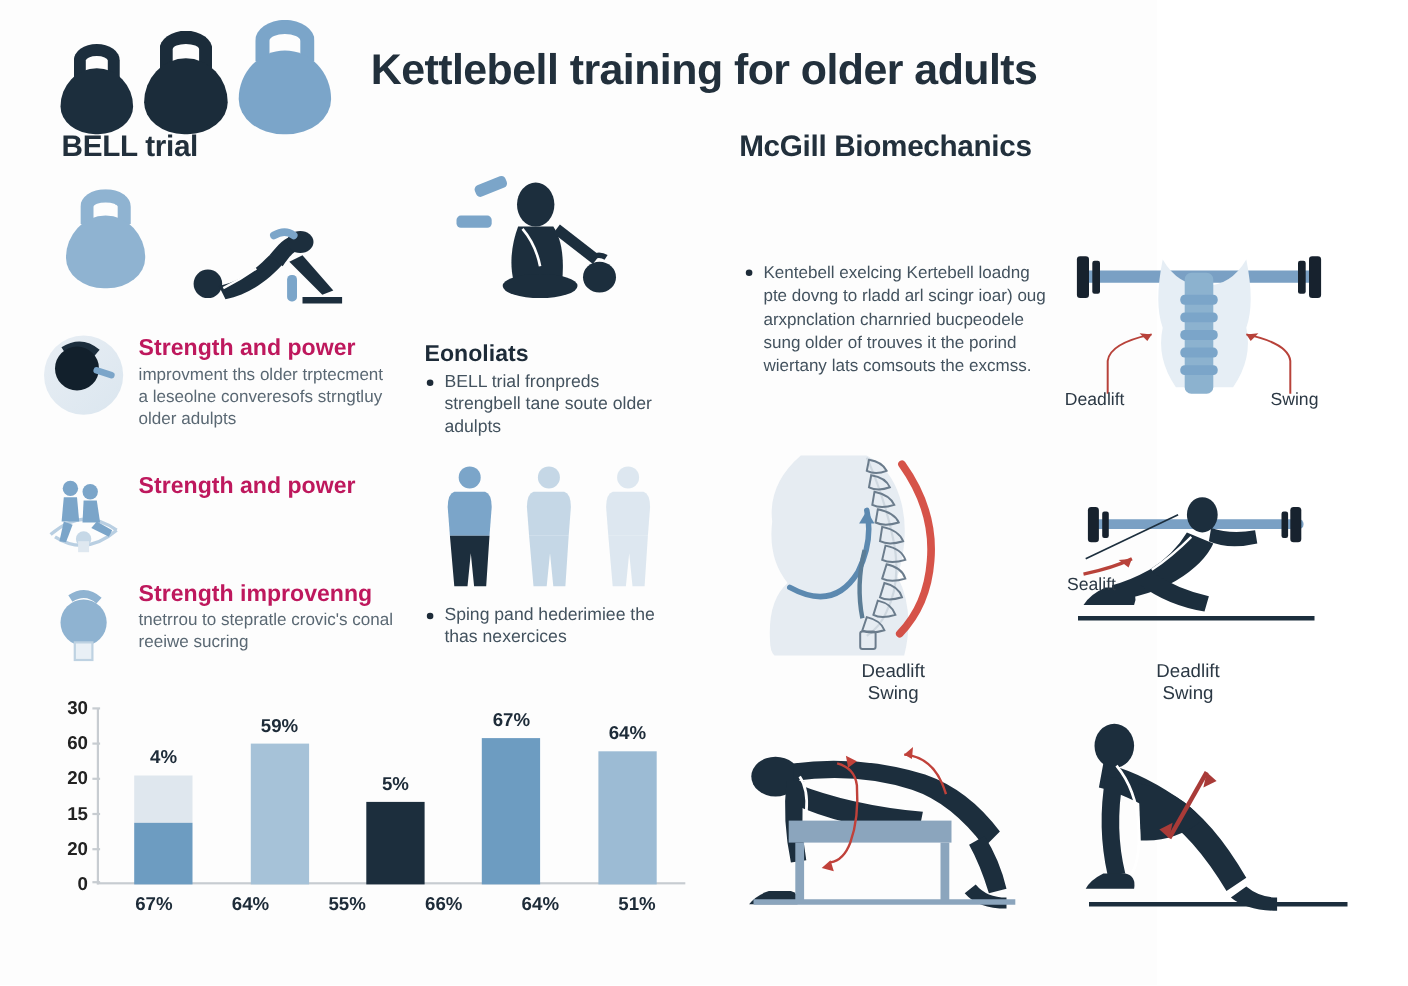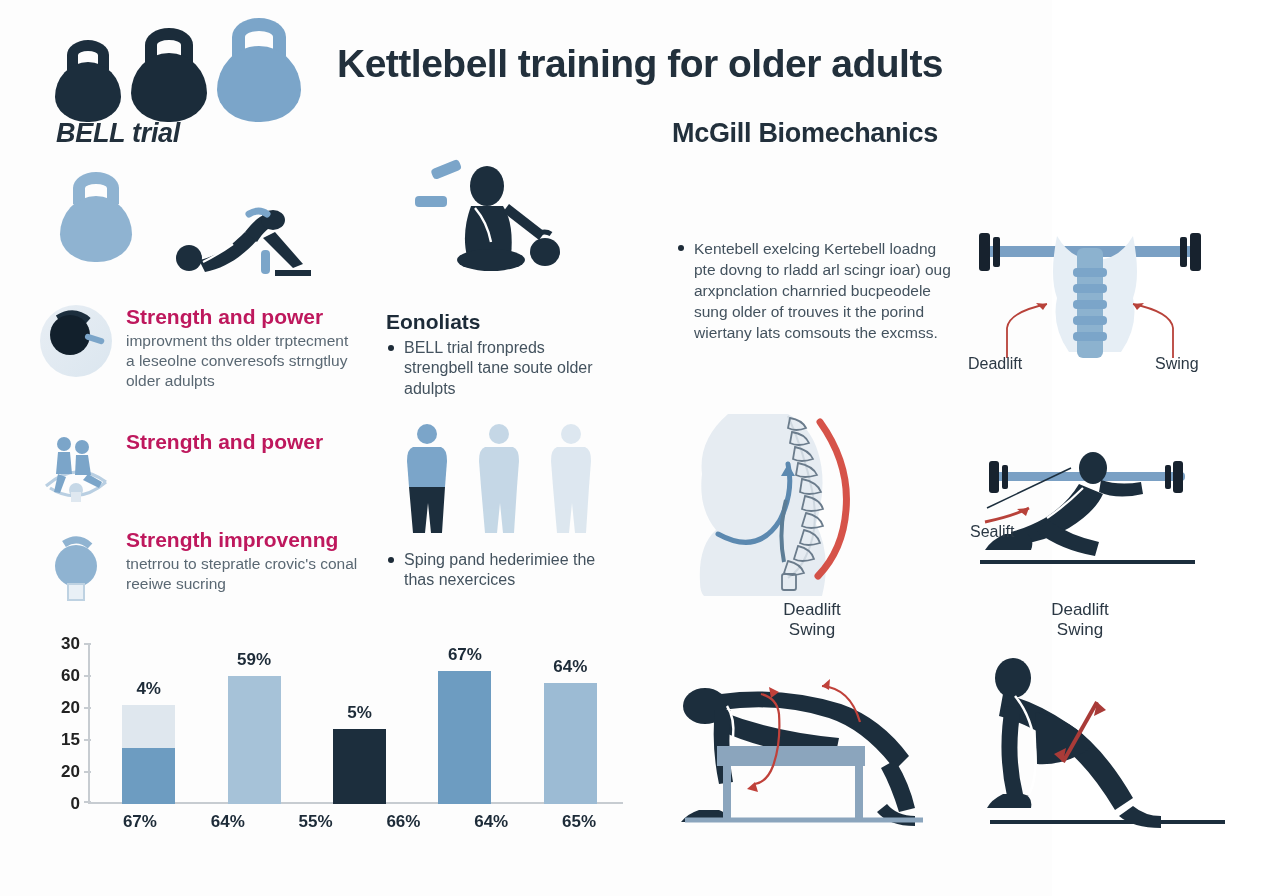--- a/index.html
+++ b/index.html
@@ -17,21 +17,21 @@
   .kb { position:relative; }
   .kb .bell { border-radius:50% 50% 48% 48% / 58% 58% 42% 42%; }
   .kb .hdl { position:absolute; left:50%; transform:translateX(-50%); border-style:solid; border-bottom:none;
              border-top-left-radius:50%; border-top-right-radius:50%; background:transparent; }
 
   .page-title { position:absolute; left:337px; top:42px; font-size:39px; font-weight:bold;
                 letter-spacing:-0.5px; color:#22303c; white-space:nowrap; }
 
   
   .sec-h { position:absolute; font-size:27px; font-weight:bold; color:#22303c; letter-spacing:-0.3px; }
-  #bell-h { left:56px; top:118px;font-style:italic; }
+  #bell-h { left:56px; top:118px; }
   #mcgill-h { left:672px; top:118px; }
 
   
   .feat { position:absolute; display:flex; gap:14px; width:320px; }
   .feat .ficon { width:72px; height:72px; flex:none; position:relative; }
   .feat .ftxt h4 { font-size:21px; font-weight:bold; color:#be185d; line-height:1.15; margin-bottom:2px; }
   .feat .ftxt p { font-size:15.5px; line-height:1.28; color:#5a6873; }
 
   .circle-bg { position:absolute; inset:0; border-radius:50%; background:linear-gradient(135deg,#e8eef4,#dbe6ef); }
 
@@ -364,17 +364,17 @@
             <div class="bseg" style="height: 100%; background: rgb(156, 187, 212);"></div>
           </div>
         </div>
       </div>
     <div class="xlabels" id="xlabels">
         <span>67%</span>
         <span>64%</span>
         <span>55%</span>
         <span>66%</span>
         <span>64%</span>
-        <span>65%</span>
+        <span>51%</span>
       </div>
   </div>
 
 </div>
 
 </body></html>

